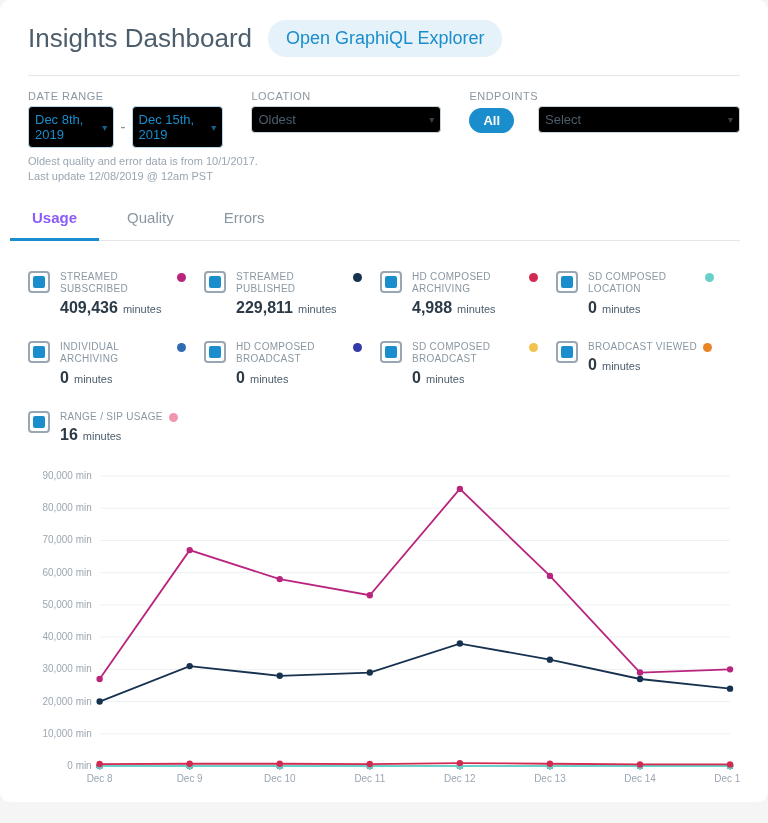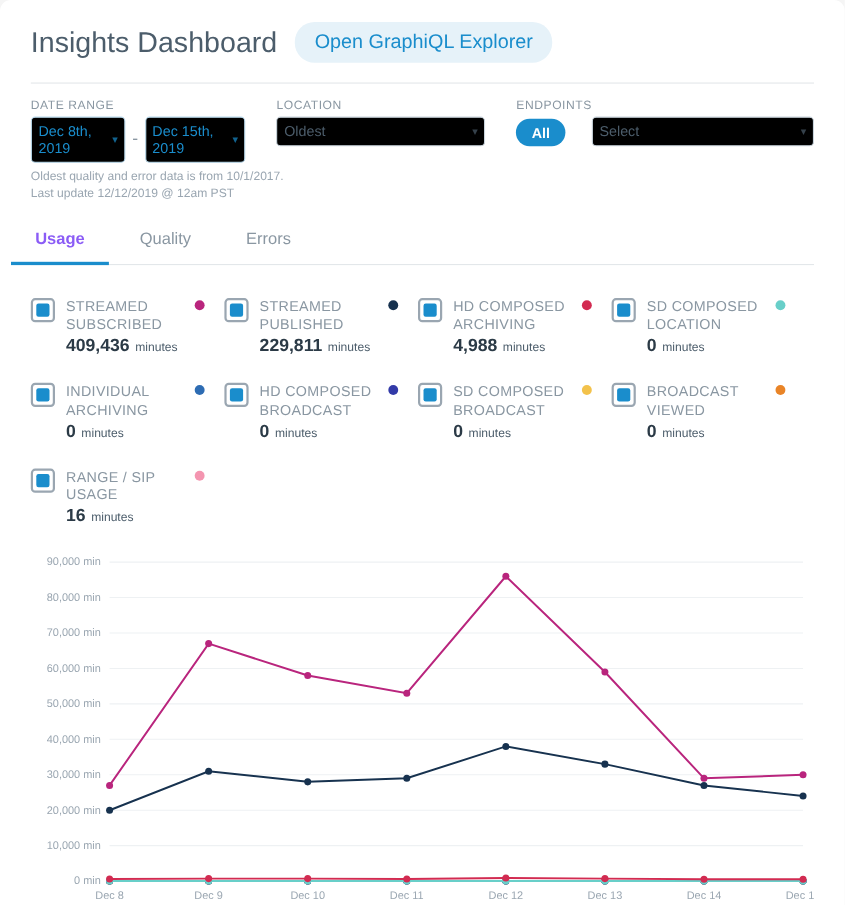--- a/index.html
+++ b/index.html
@@ -120,21 +120,21 @@
   }
   .checkbox::after {
     content: "";
     position: absolute;
     inset: 3px;
     background: #1a8dcc;
     border-radius: 2px;
   }
   .metric-body { display: flex; flex-direction: column; gap: 3px; min-width: 0; }
   .metric-name-row { display: flex; align-items: flex-start; justify-content: space-between; gap: 6px; }
-  .metric-name { font-size: 13px; letter-spacing: .3px; color: #8a97a2; line-height: 1.25; }
+  .metric-name { font-size: 10px; letter-spacing: .3px; color: #8a97a2; line-height: 1.25; }
   .dot { width: 9px; height: 9px; border-radius: 50%; flex-shrink: 0; margin-top: 2px;}
   .metric-value { font-size: 16px; font-weight: 700; color: #2b3a46; white-space: nowrap;}
   .metric-unit { font-size: 11px; font-weight: 400; color: #4c5d6b; margin-left: 2px; }
 
   .chart-wrap { position: relative; height: 320px; margin-left: 4px; }
   .chart-svg { width: 100%; height: 100%; }
   .ytick text, .xtick text { font-size: 10px; fill: #9aa6b1; }
   .gridline { stroke: #eef1f3; stroke-width: 1; }
   .series { fill: none; stroke-width: 1.8; }
   .pt { stroke-width: 0; }
@@ -180,21 +180,21 @@
         <div class="dropdown endpoints-dd">
           <span>Select</span>
           <span class="chev">▾</span>
         </div>
       </div>
     </div>
   </div>
 
   <div class="meta-text">
     <div>Oldest quality and error data is from 10/1/2017.</div>
-    <div>Last update 12/12/2019 @ 12am PST</div>
+    <div>Last update 12/08/2019 @ 12am PST</div>
   </div>
 
   <div class="tabs">
     <div class="tab active">Usage</div>
     <div class="tab">Quality</div>
     <div class="tab">Errors</div>
   </div>
 
   <div class="metrics" id="metrics">
       <div class="metric">

